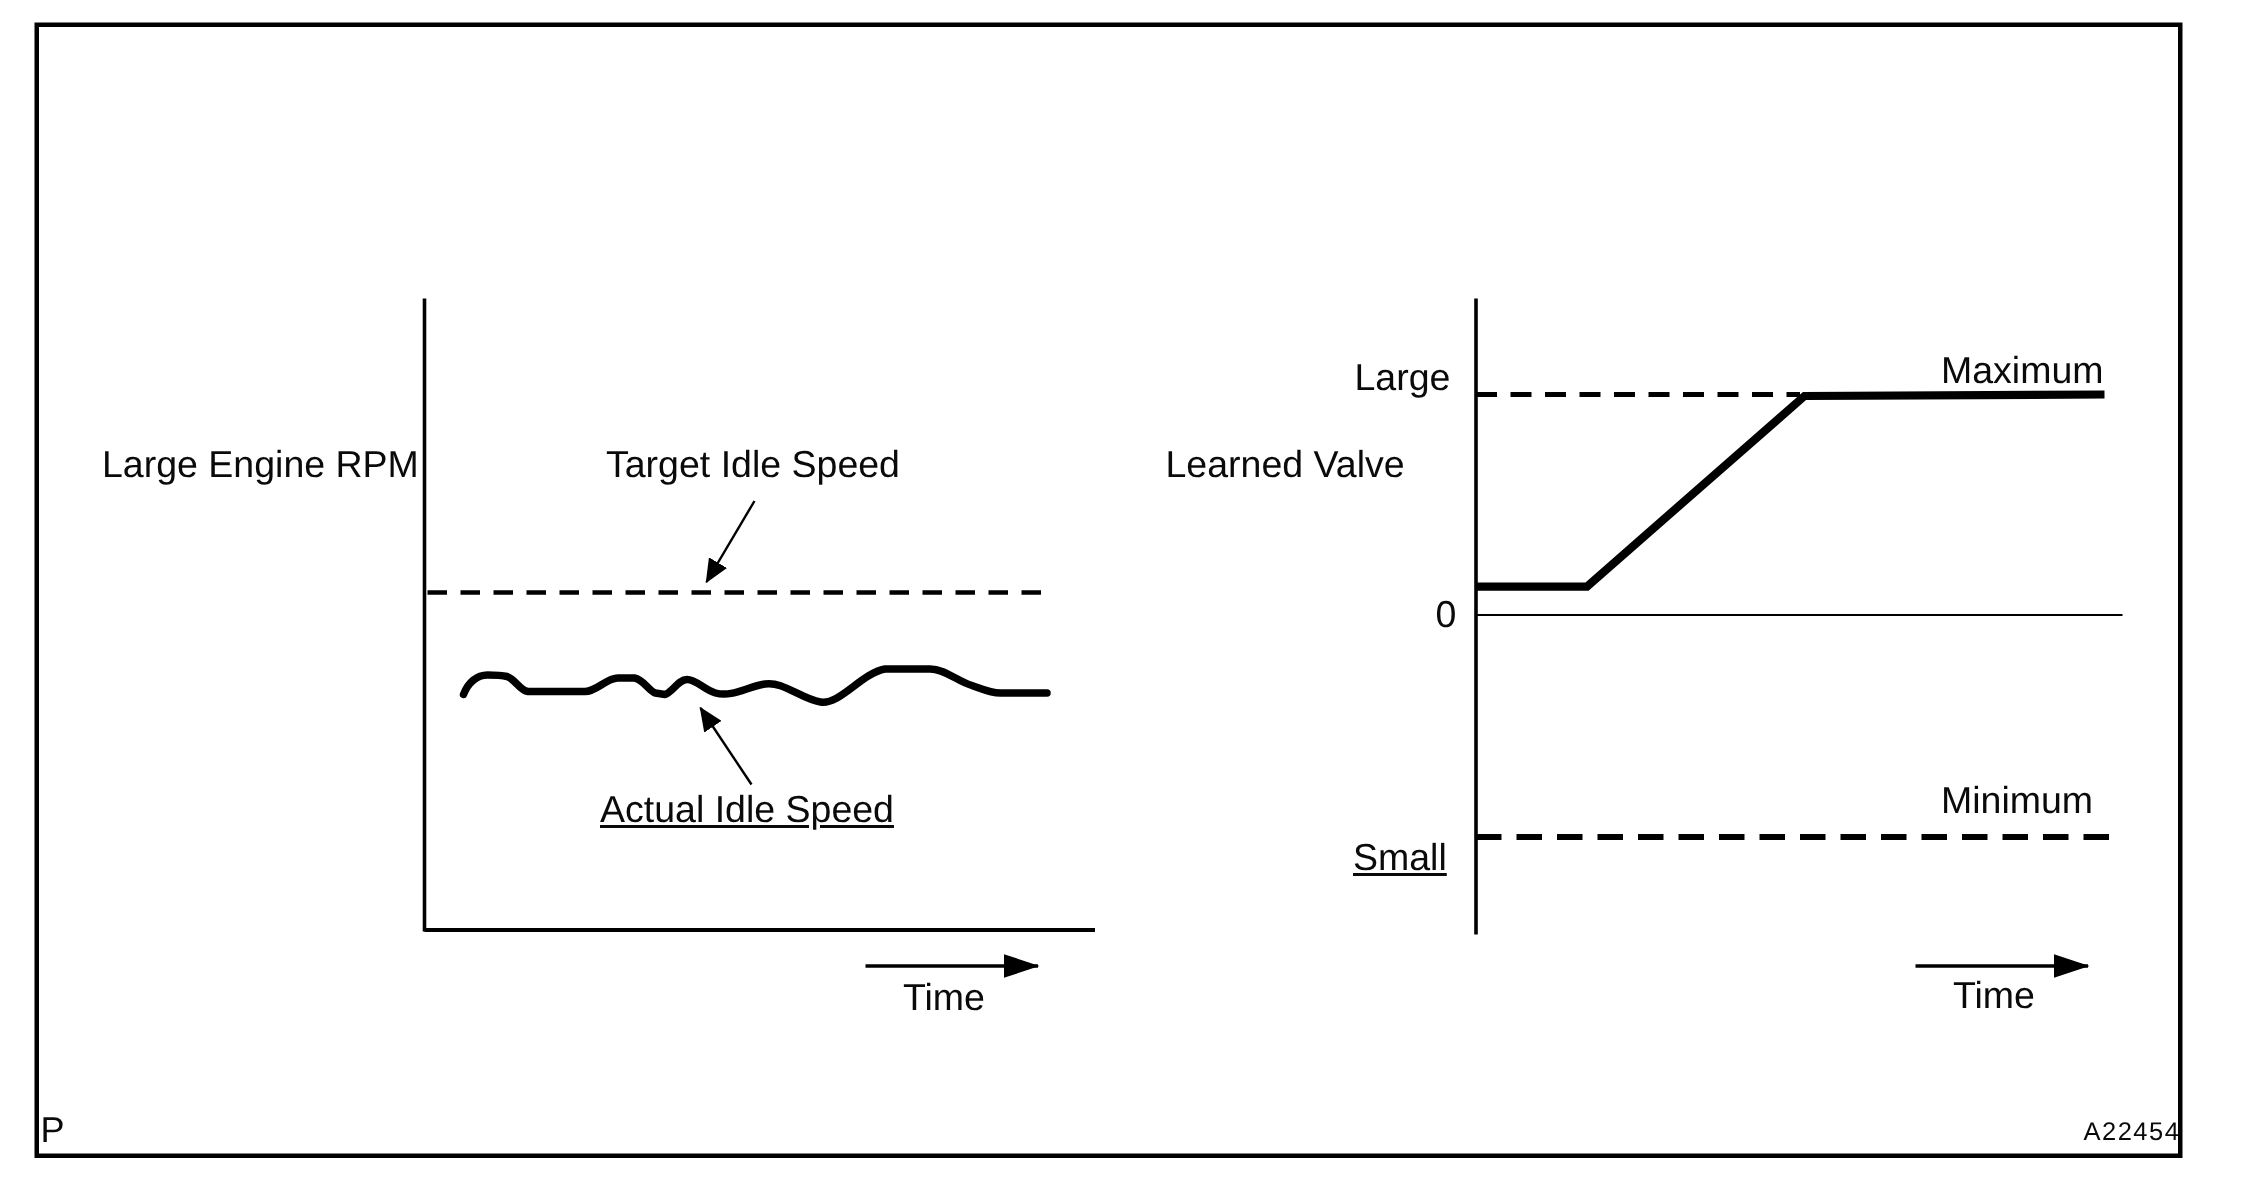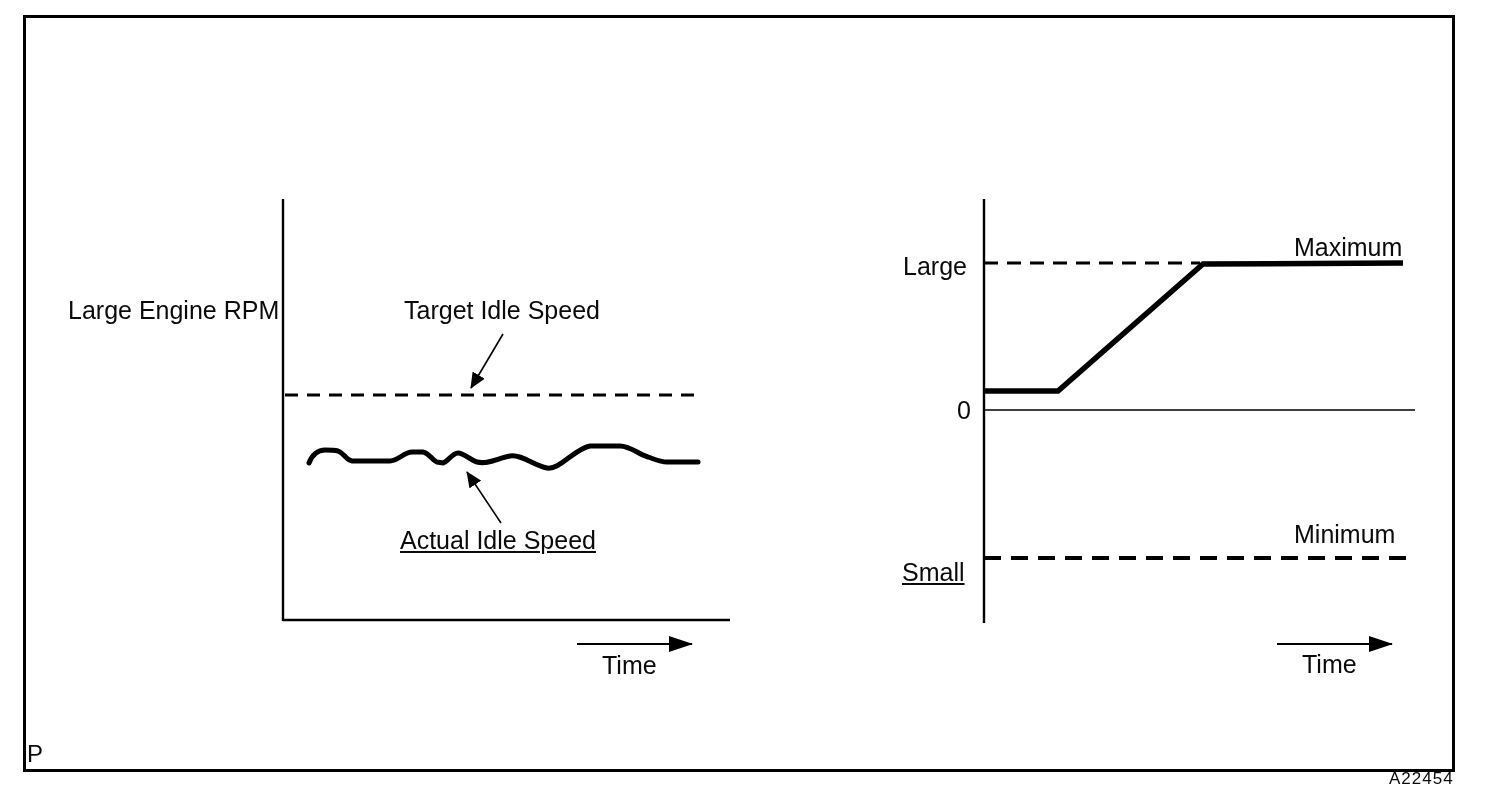--- a/index.html
+++ b/index.html
@@ -8,21 +8,21 @@
     font-family:"Liberation Sans","DejaVu Sans",sans-serif;color:#0a0a0a;
   }
   .frame{
     position:absolute;left:23px;top:15px;width:1432px;height:757px;
     border:3px solid #000;box-sizing:border-box;
   }
   .art{position:absolute;left:0;top:0;width:1504px;height:788px;}
   .lbl{position:absolute;font-size:25px;line-height:26px;white-space:nowrap;}
   .lbl2{position:absolute;font-size:25px;line-height:31px;white-space:nowrap;}
   .marker-p{position:absolute;left:27px;top:740px;font-size:24px;}
-  .fig-code{position:absolute;left:1389px;top:745px;font-size:17px;letter-spacing:1px;margin-top:24px;}
+  .fig-code{position:absolute;left:1389px;top:745px;font-size:17px;letter-spacing:1px;}
 </style>
 </head>
 <body>
 
 <div class="page">
 
   <div class="frame"></div>
 
   <svg class="art" viewBox="0 0 1504 788" xmlns="http://www.w3.org/2000/svg">
     <defs>
@@ -57,22 +57,23 @@
       <path d="M984,391 L1058,391 L1203,264 L1403,263" fill="none" stroke="#000" stroke-width="5.5" stroke-linejoin="miter"></path>
       <line x1="1277" y1="644" x2="1392" y2="644" stroke="#000" stroke-width="2.2" marker-end="url(#timeAh)"></line>
     </g>
   </svg>
 
   <div class="lbl" style="left:68px;top:297px;">Large Engine RPM</div>
   <div class="lbl" style="left:404px;top:297px;">Target Idle Speed</div>
   <div class="lbl" style="left:400px;top:527px;text-decoration:underline;">Actual Idle Speed</div>
   <div class="lbl" style="left:602px;top:652px;">Time</div>
 
-  <div class="lbl" style="left:903px;top:253px;">Large</div>
+  <div class="lbl" style="left:903px;top:239px;">Large</div>
   <div class="lbl2" style="left:777px;top:295px;">
+    <div>Learned Valve</div>
   </div>
   <div class="lbl" style="left:1294px;top:222px;margin-top:12px;">Maximum</div>
   <div class="lbl" style="left:957px;top:397px;">0</div>
   <div class="lbl" style="left:1294px;top:521px;">Minimum</div>
   <div class="lbl" style="left:902px;top:559px;text-decoration:underline;">Small</div>
   <div class="lbl" style="left:1302px;top:651px;">Time</div>
 
   <div class="marker-p">P</div>
   <div class="fig-code">A22454</div>
 

